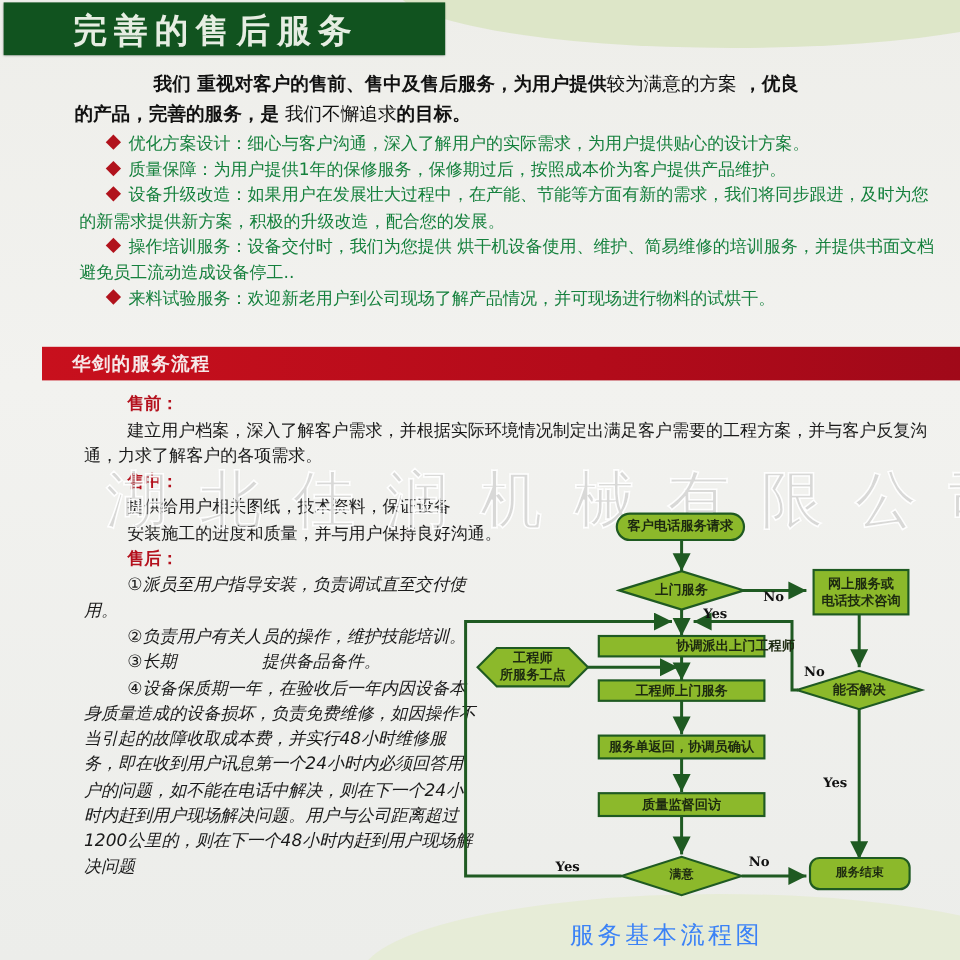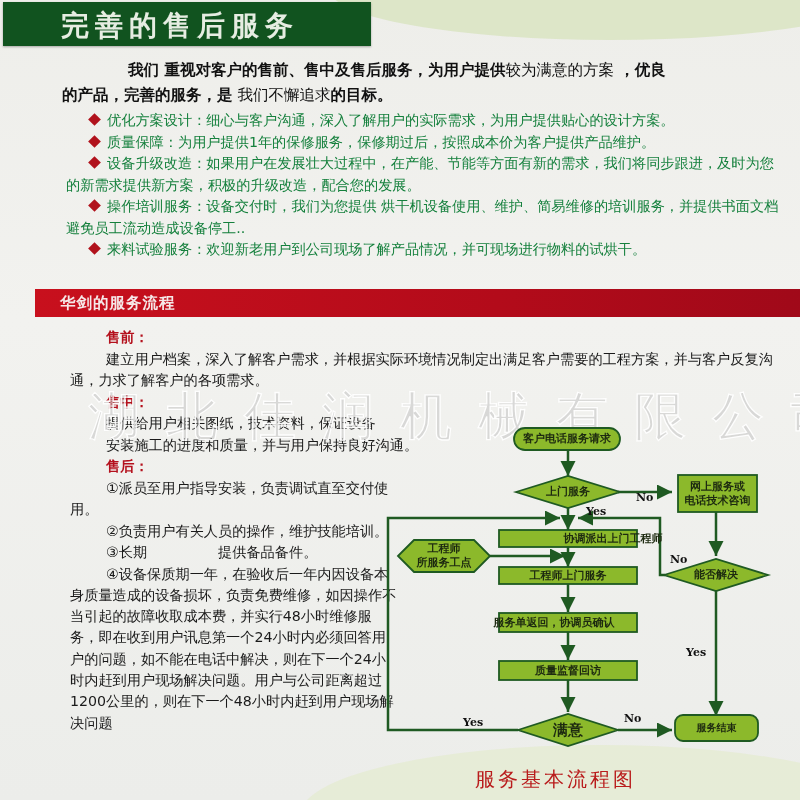--- a/index.html
+++ b/index.html
@@ -46,34 +46,34 @@
   }
   .section-banner span {
     position:absolute; left:25px; top:4px; font-size:15.5px; font-weight:bold; color:#f6e8e8; letter-spacing:1px;
   }
   .process {
     position:absolute; left:70px; top:327px; width:720px;
     font-size:14.2px; line-height:21.5px;
   }
   .red-head { color:#b4111d; font-weight:bold; padding-left:36px; }
   .indent { text-indent:36px; }
-  .narrow { width:330px; }
+  .narrow { width:330px;font-style:italic; }
   .watermark {
     position:absolute; left:88px; top:382px; font-size:52px; color:transparent;
     -webkit-text-stroke:1.3px rgba(255,255,255,0.95); letter-spacing:26px; white-space:nowrap;
     text-shadow: 0 0 1px rgba(180,180,180,0.4);
   }
   .fc { position:absolute; left:0; top:0; width:800px; height:800px; }
   .node-text {
     position:absolute; font-size:11px; font-weight:bold; color:#1d2a10; text-align:center;
     display:flex; align-items:center; justify-content:center; line-height:14px;
   }
   .edge-label { position:absolute; font-family:"DejaVu Serif", serif; font-weight:bold; font-size:11px; color:#111; }
   .fc-caption {
-    position:absolute; left:475px; top:766px; font-size:20px; letter-spacing:3px; color:#b91c1c;
+    position:absolute; left:475px; top:766px; font-size:20px; letter-spacing:3px; color:#3b82f6;
   }
 </style>
 </head>
 <body>
 
 <div class="bg-swoosh-top"></div>
 <div class="bg-swoosh-bottom"></div>
 
 <div class="title-banner">
   <span>完善的售后服务</span>
@@ -167,24 +167,24 @@
 </svg>
 
 <div class="node-text" style="left:514px;top:428px;width:106px;height:22px;">客户电话服务请求</div>
 <div class="node-text" style="left:530px;top:483px;width:76px;height:18px;">上门服务</div>
 <div class="node-text" style="left:678px;top:475px;width:79px;height:37px;white-space:pre-line;">网上服务或
 电话技术咨询</div>
 <div class="node-text" style="left:499px;top:530px;width:138px;height:17px;margin-left:45px;">协调派出上门工程师</div>
 <div class="node-text" style="left:410px;top:540px;width:68px;height:32px;white-space:pre-line;">工程师
 所服务工点</div>
 <div class="node-text" style="left:499px;top:567px;width:138px;height:17px;">工程师上门服务</div>
-<div class="node-text" style="left:470px;top:613px;width:138px;height:19px;padding-left:15px;">服务单返回，协调员确认</div>
+<div class="node-text" style="left:499px;top:613px;width:138px;height:19px;">服务单返回，协调员确认</div>
 <div class="node-text" style="left:499px;top:661px;width:138px;height:19px;">质量监督回访</div>
 <div class="node-text" style="left:680px;top:566px;width:72px;height:18px;">能否解决</div>
-<div class="node-text" style="left:538px;top:721px;width:60px;height:18px;font-size:15px;">满意</div>
+<div class="node-text" style="left:538px;top:721px;width:60px;height:18px;font-size:10px;">满意</div>
 <div class="node-text" style="left:675px;top:715px;width:83px;height:26px;font-size:10px;">服务结束</div>
 
 <div class="edge-label" style="left:636px;top:491px;">No</div>
 <div class="edge-label" style="left:586px;top:505px;">Yes</div>
 <div class="edge-label" style="left:670px;top:553px;">No</div>
 <div class="edge-label" style="left:686px;top:646px;">Yes</div>
 <div class="edge-label" style="left:463px;top:716px;">Yes</div>
 <div class="edge-label" style="left:624px;top:712px;">No</div>
 
 <div class="fc-caption">服务基本流程图</div>

